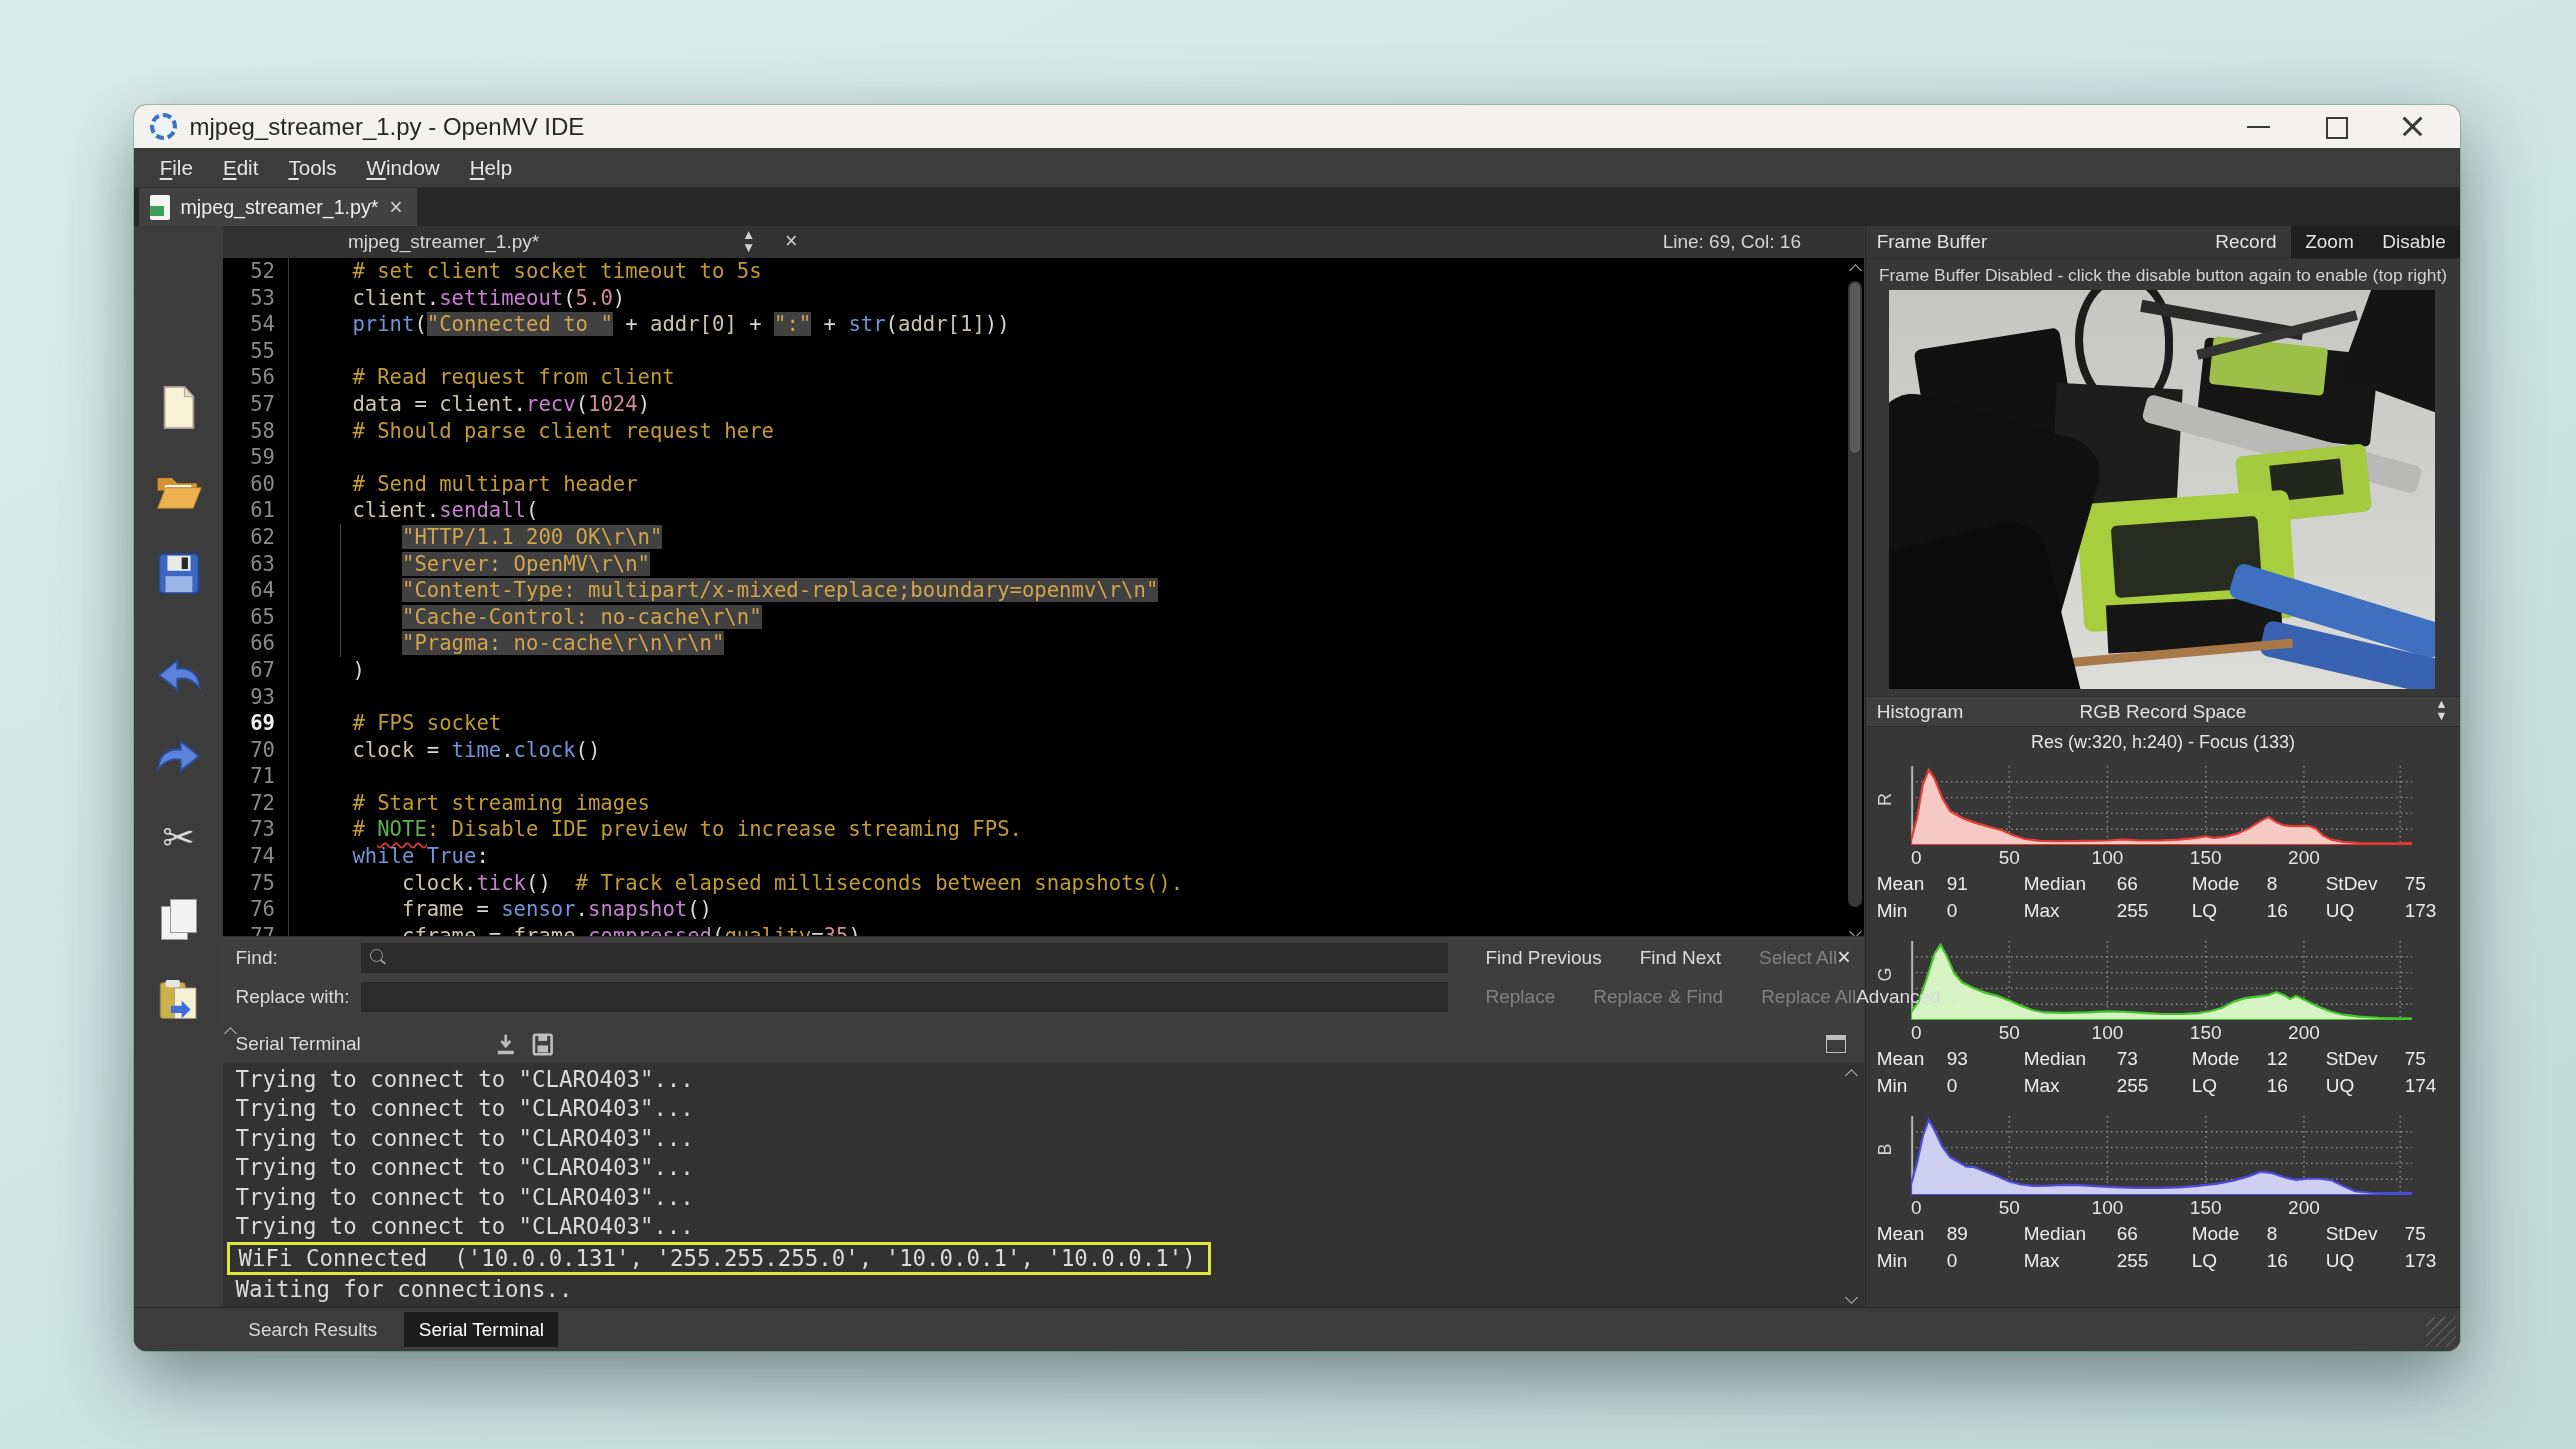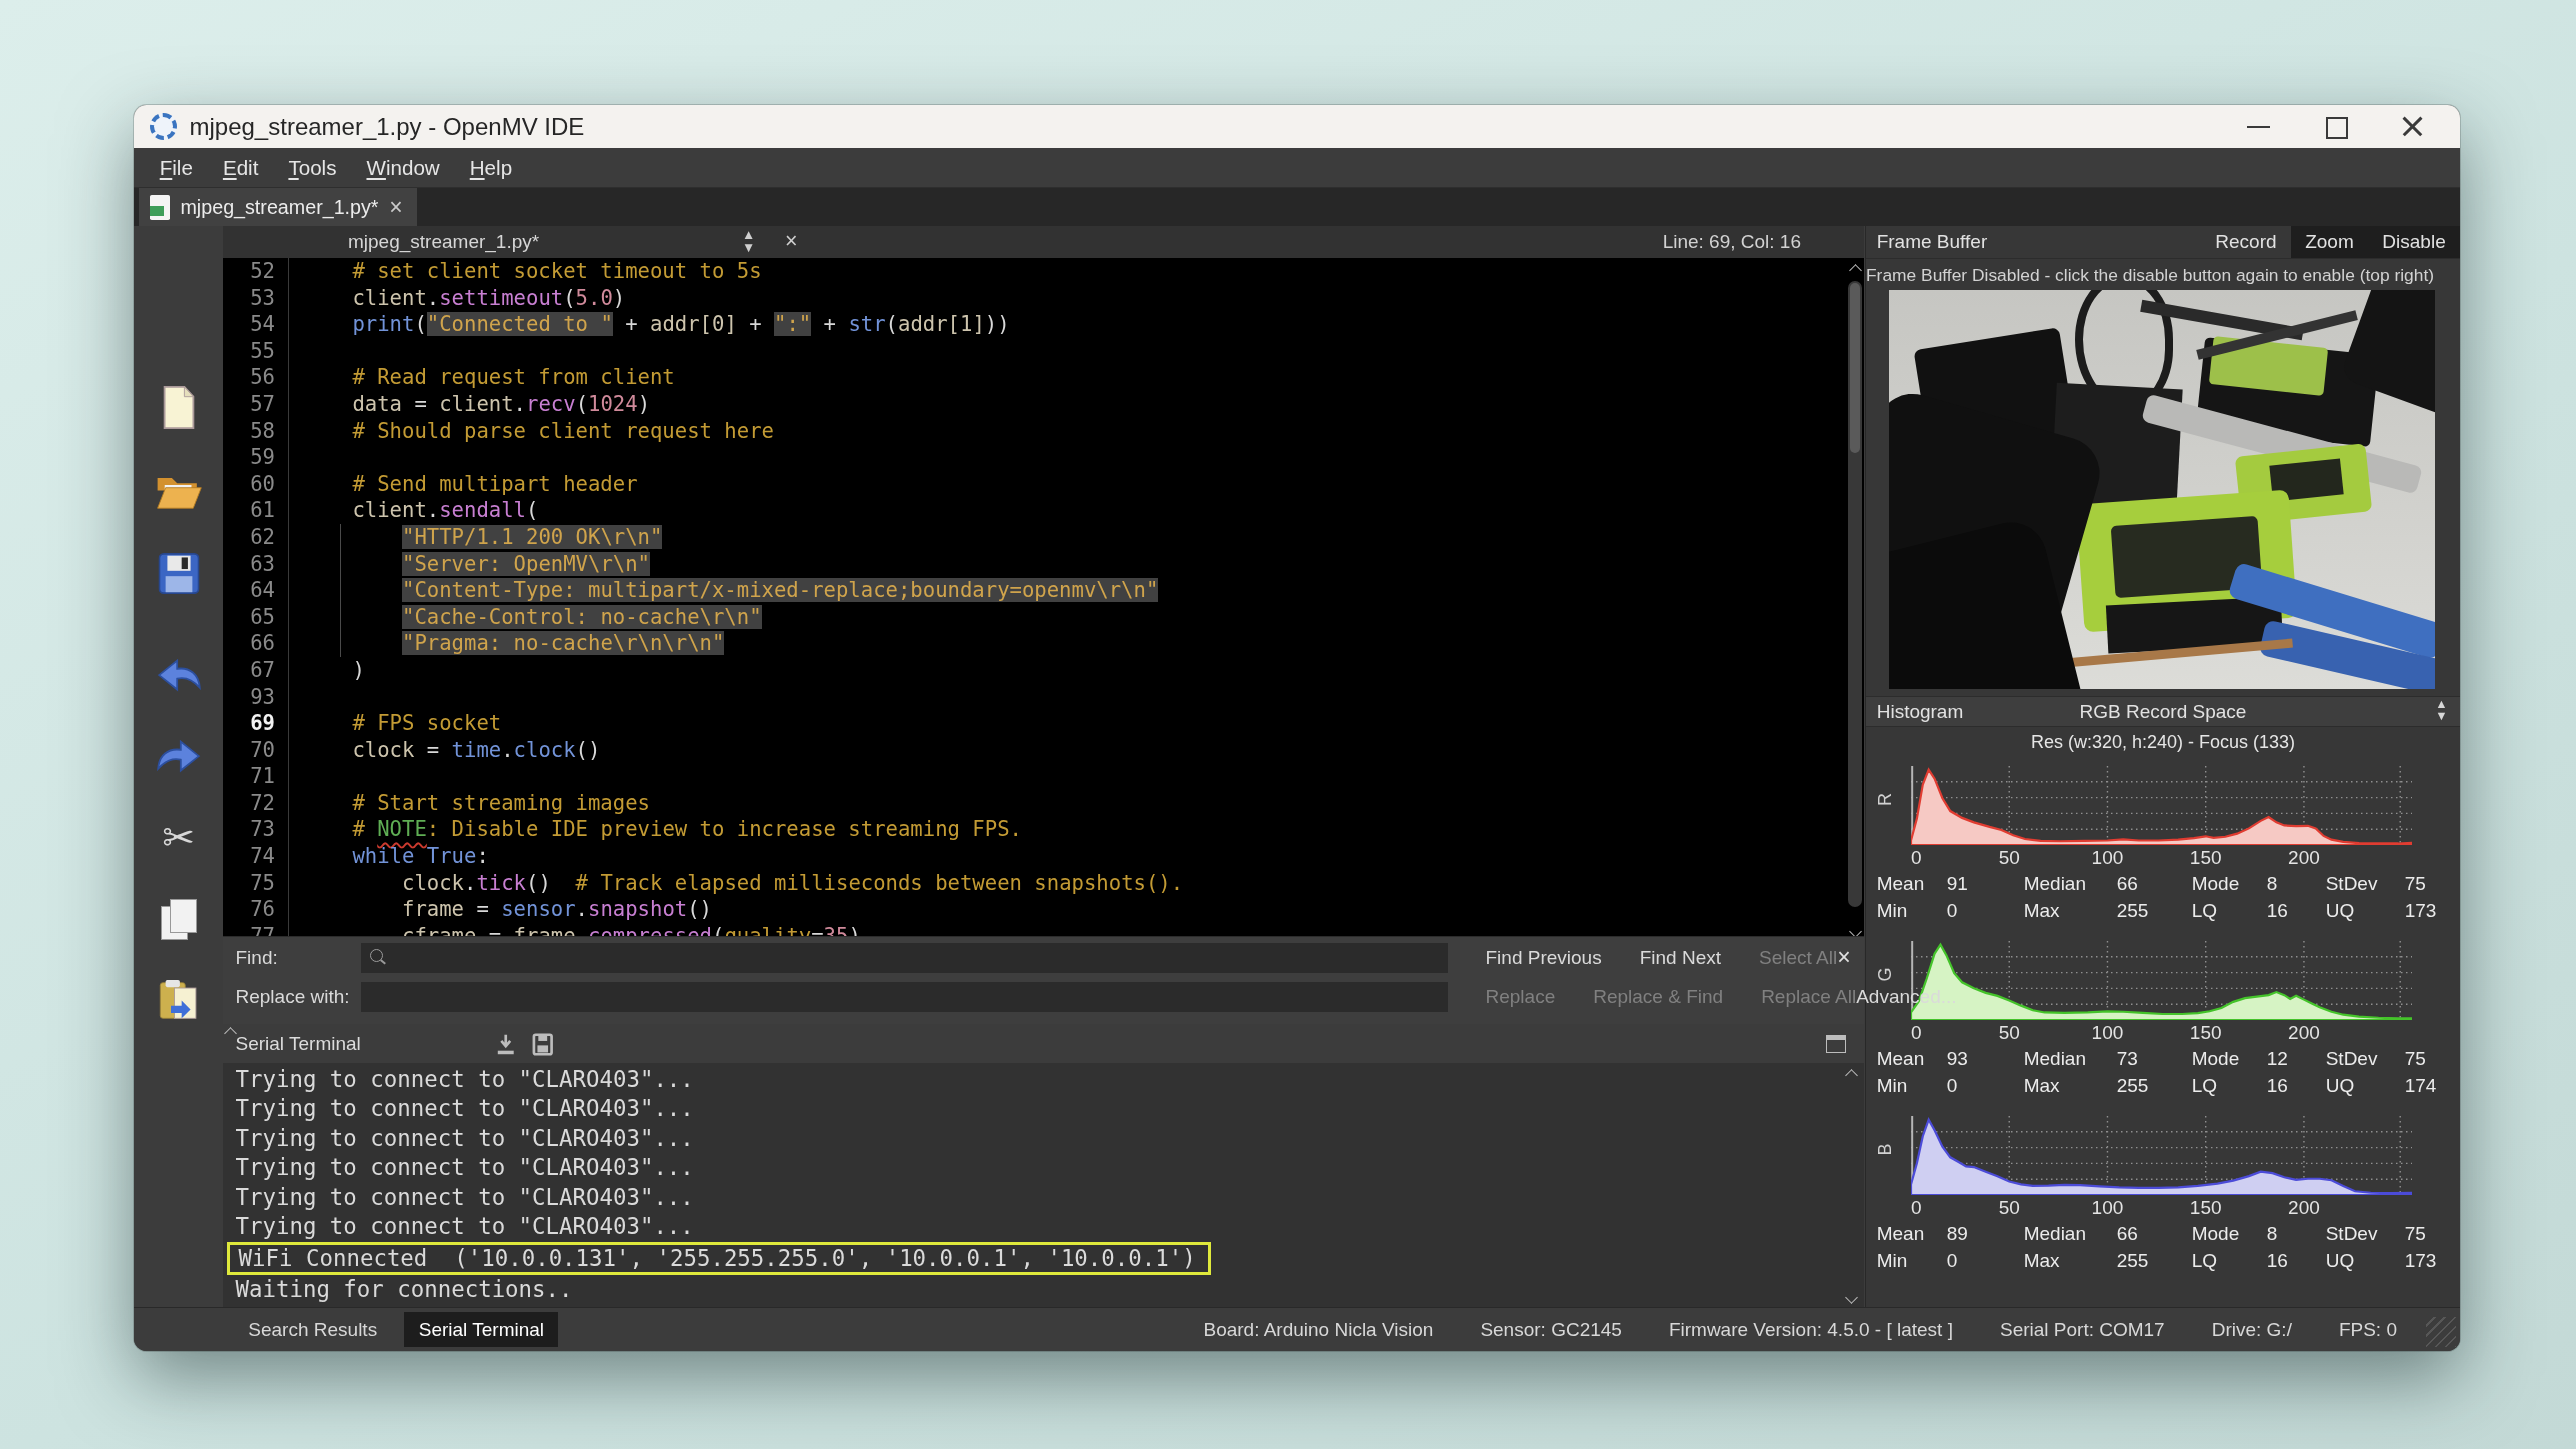--- a/index.html
+++ b/index.html
@@ -102,21 +102,21 @@
   .sitems{margin-left:auto;display:flex;gap:47px;padding-right:63px;white-space:nowrap;}
   .grip{position:absolute;right:3.6px;bottom:3.6px;width:30px;height:30px;
     background:repeating-linear-gradient(135deg,transparent 0 5.4px,#575757 5.4px 7.2px);}
 
   
   .rightpanel{position:absolute;left:1731px;top:121px;width:595px;bottom:43px;background:#373737;border-left:1.8px solid #282828;box-sizing:border-box;color:#e2e2e2;}
   .rp-hdr{height:32px;display:flex;align-items:center;font-size:19px;border-bottom:0.9px solid #2c2c2c;}
   .rp-title{padding-left:10.7px;flex:1;}
   .rp-btn{padding:0 14.3px;height:32px;display:flex;align-items:center;cursor:pointer;}
   .darkgroup{display:flex;background:#1e1e1e;height:32px;}
-  .fb-msg{position:absolute;left:0;top:39px;width:100%;text-align:left;font-size:17.4px;color:#d2d2d2;}
+  .fb-msg{position:absolute;left:0;top:39px;width:100%;text-align:center;font-size:17.4px;color:#d2d2d2;}
   .fb-photo{position:absolute;left:23px;top:64px;width:546px;height:399px;overflow:hidden;
     background:linear-gradient(#c6c6c2 0%,#d0d0cc 50%,#dcdcd8 100%);}
   .ph{position:absolute;}
 
   .hist-hdr{position:absolute;left:0;top:470px;width:100%;height:29px;background:#3e3e3e;border-top:0.9px solid #2c2c2c;border-bottom:0.9px solid #2c2c2c;font-size:19px;}
   .hist-title{position:absolute;left:10.7px;top:3.6px;}
   .hist-space{position:absolute;left:0;width:100%;text-align:center;top:3.6px;}
   .hist-arrows{position:absolute;right:12.5px;top:0.9px;font-size:12.5px;line-height:12.5px;text-align:center;color:#d8d8d8;cursor:pointer;}
   .res-line{position:absolute;left:0;top:506px;width:100%;text-align:center;font-size:18px;color:#e6e6e6;}
   #channels{position:absolute;left:0;top:533px;width:100%;}
@@ -464,26 +464,18 @@
             </div>
           </div>
         </div>
   </div>
 
   <div class="statusbar">
     <span class="stabs" id="status-tabs">
           <span class="stab">Search Results</span>
           <span class="stab active">Serial Terminal</span>
         </span>
-    <span class="sitems" id="status-items">
-          <span>Board: Arduino Nicla Vision</span>
-          <span>Sensor: GC2145</span>
-          <span>Firmware Version: 4.5.0 - [ latest ]</span>
-          <span>Serial Port: COM17</span>
-          <span>Drive: G:/</span>
-          <span>FPS: 0</span>
-        </span>
     <span class="grip"></span>
   </div>
 
 </div>
 </div>
 
 
 </body></html>

